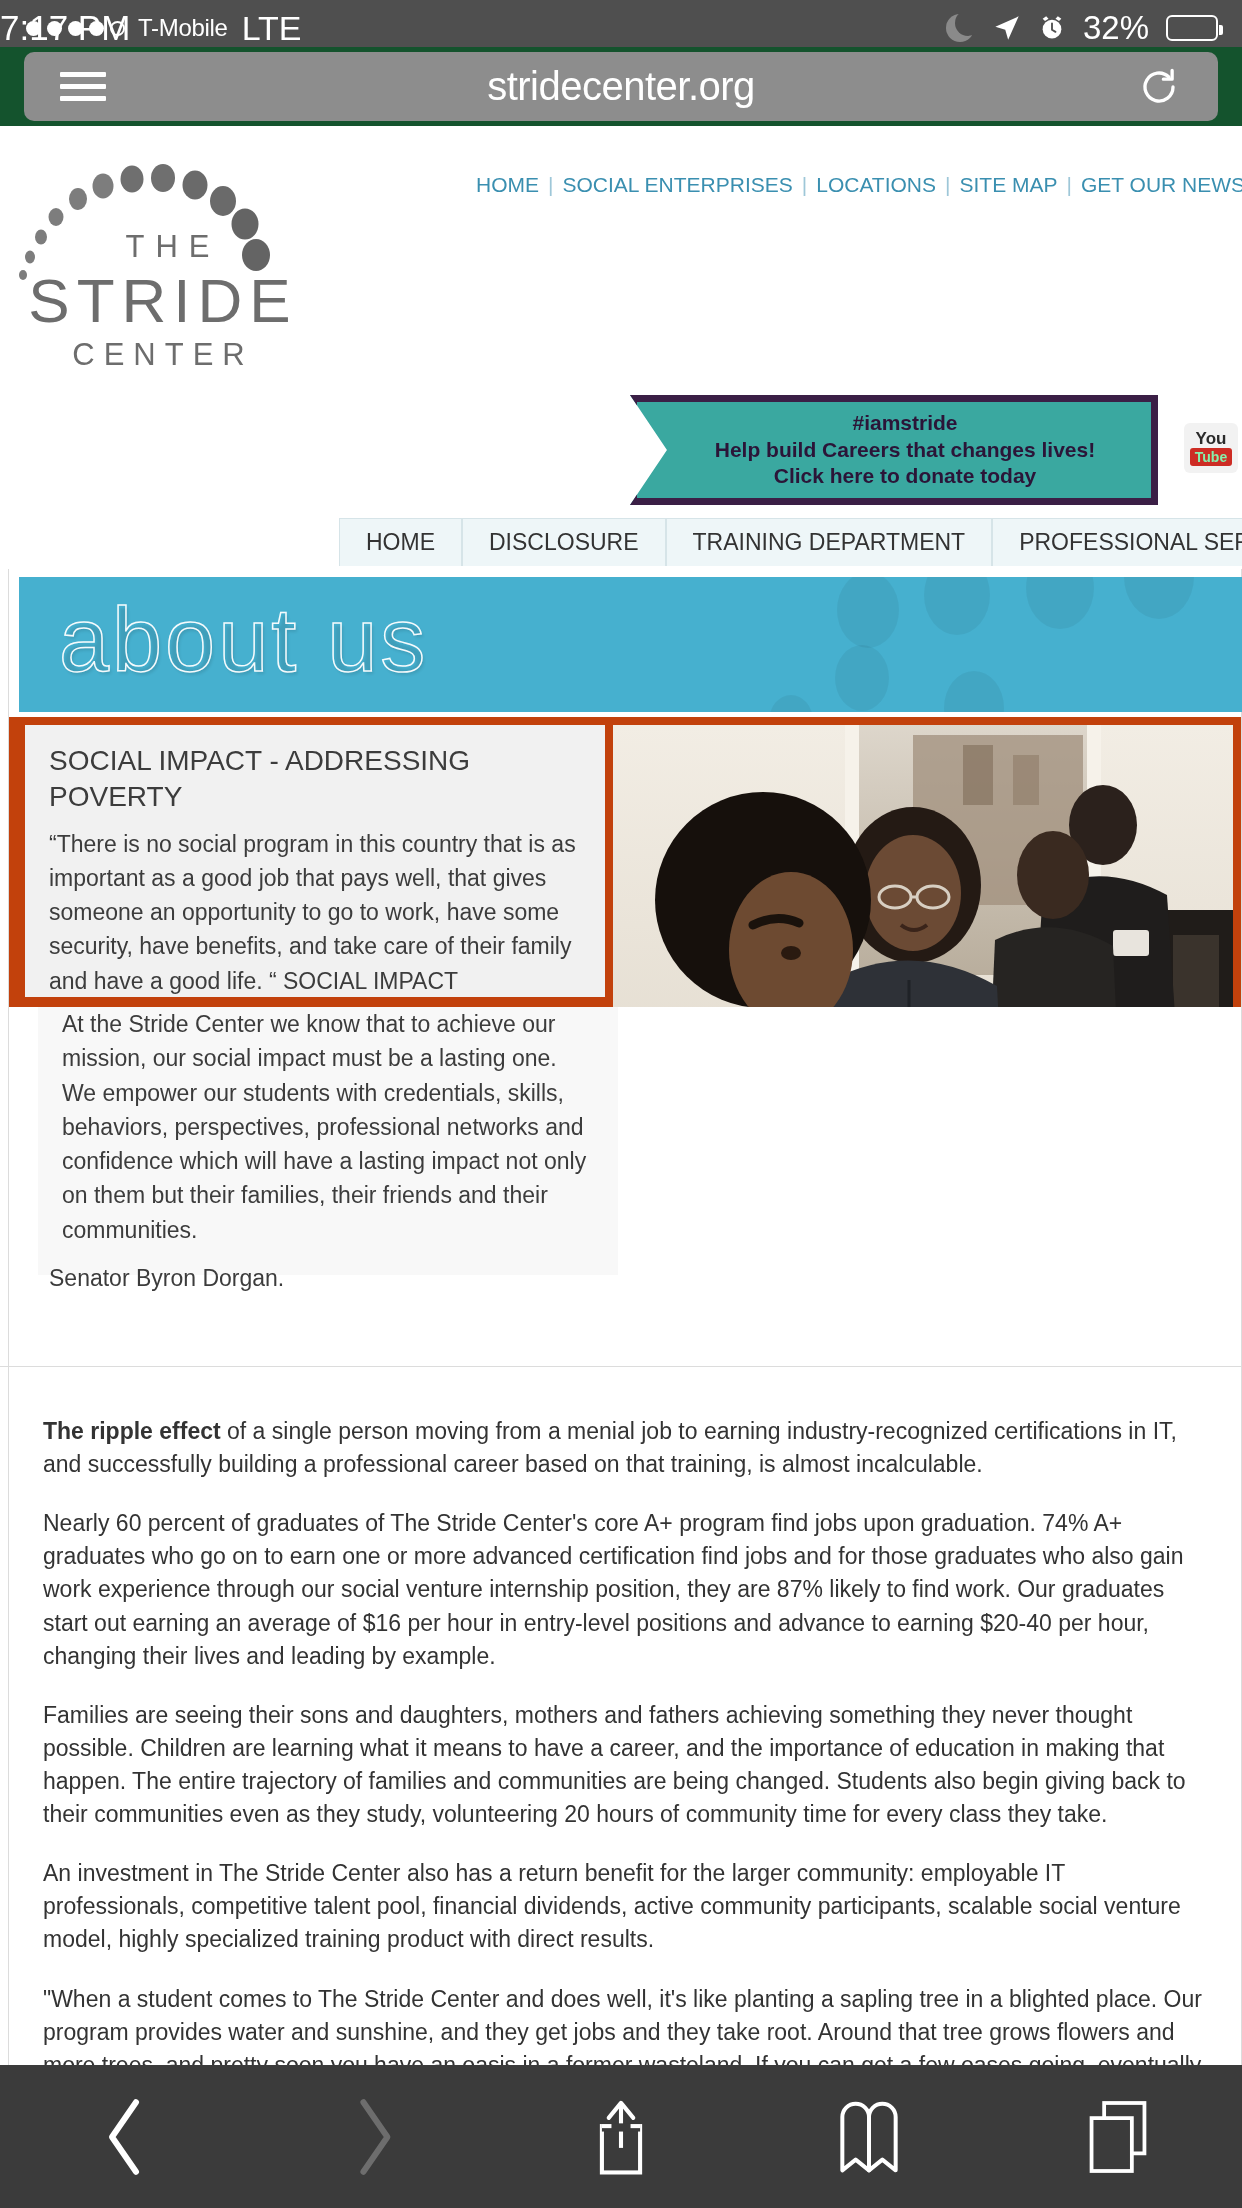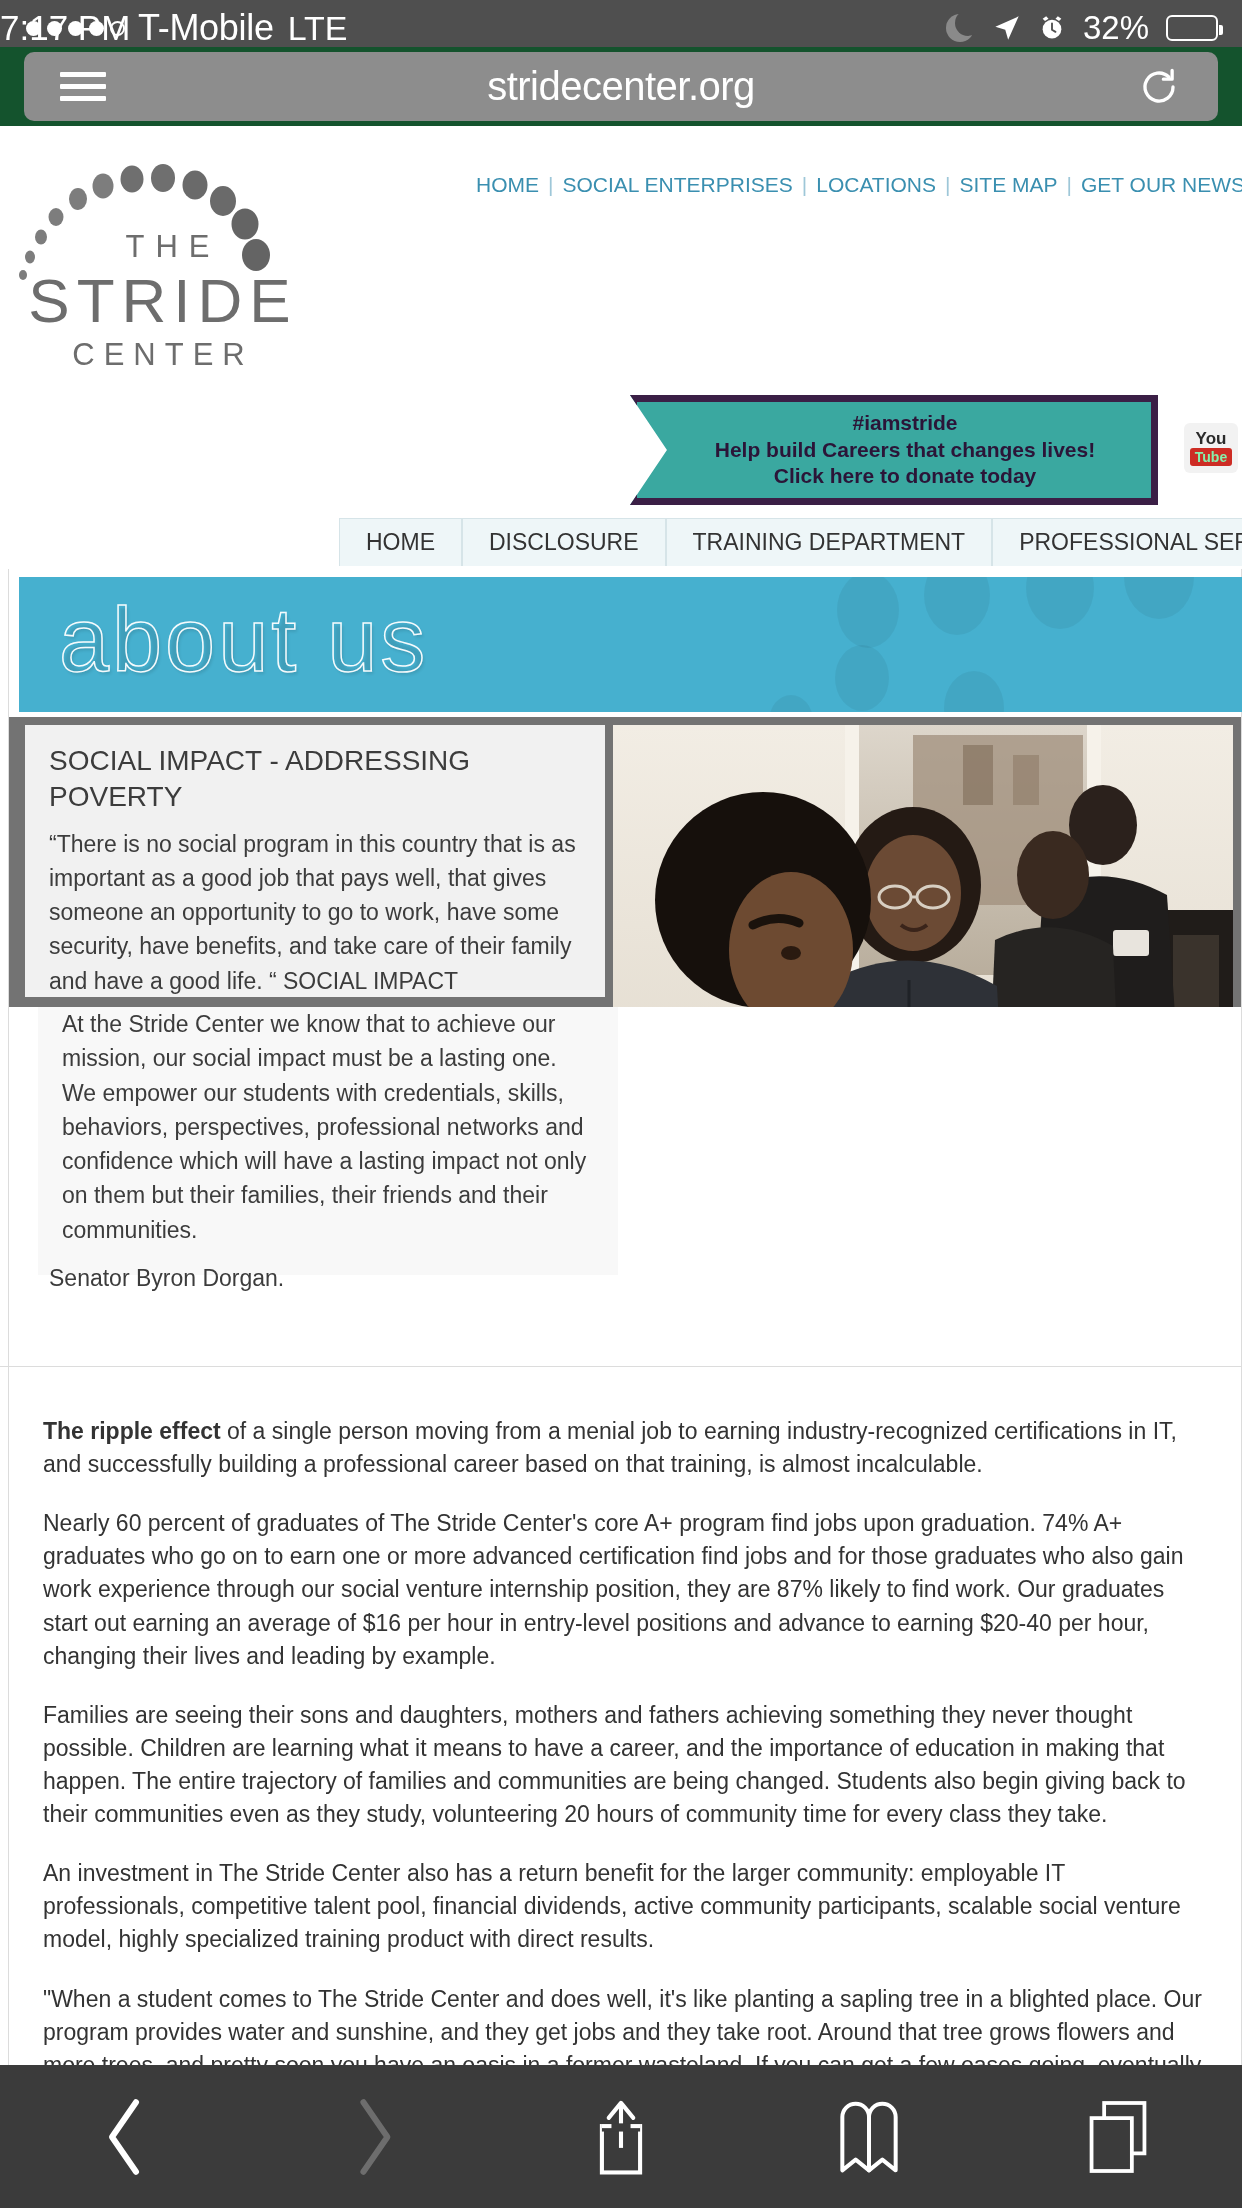--- a/index.html
+++ b/index.html
@@ -15,21 +15,21 @@
     position: absolute; top: 0; left: 0;
     width: 1242px; height: 56px;
     background: #4f4f4f;
     color: #ffffff;
     display: flex; align-items: center;
   }
   .sb-left { display: flex; align-items: center; margin-left: 26px; }
   .sig-dots { display: flex; align-items: center; gap: 6px; margin-right: 13px; }
   .sig-dot { width: 15px; height: 15px; border-radius: 50%; background: #ffffff; }
   .sig-dot.off { background: transparent; border: 2px solid #ffffff; width: 15px; height: 15px; }
-  .carrier { font-size: 36px; letter-spacing: -0.3px; }
+  .carrier { font-size: 24px; letter-spacing: -0.3px; }
   .lte { font-size: 34px; margin-left: 14px; }
   .sb-center {
     position: absolute; left: 0; width: 1242px; text-align: left;
     font-size: 35px; font-weight: 500;
   }
   .sb-right {
     position: absolute; right: 24px; display: flex; align-items: center; gap: 17px;
   }
   .icon-moon { width: 30px; height: 30px; position: relative; overflow: hidden; }
   .icon-moon::before {
@@ -161,21 +161,21 @@
     font-weight: 300; letter-spacing: 3px;
     text-shadow: 2px 3px 3px rgba(0,0,0,0.10);
   }
   .hero-dot { position: absolute; border-radius: 50%; background: rgba(0,0,0,0.055); }
 
   
   .content-top {
     position: absolute; left: 8px; top: 582px;
     width: 1234px; height: 290px;
     border-left: 1px solid #dcdcdc; border-right: 1px solid #dcdcdc;
-    background: #737373;
+    background: #c2410c;
   }
   .col-left {
     position: absolute; left: 16px; top: 8px;
     width: 580px; height: 272px;
     background: #f1f1f1; padding: 18px 24px 0 24px;
   }
   .impact-title {
     font-size: 28px; color: #3c3c3c; line-height: 1.28; margin-bottom: 12px;
   }
   .impact-quote { font-size: 23px; color: #3c3c3c; line-height: 1.49; }

